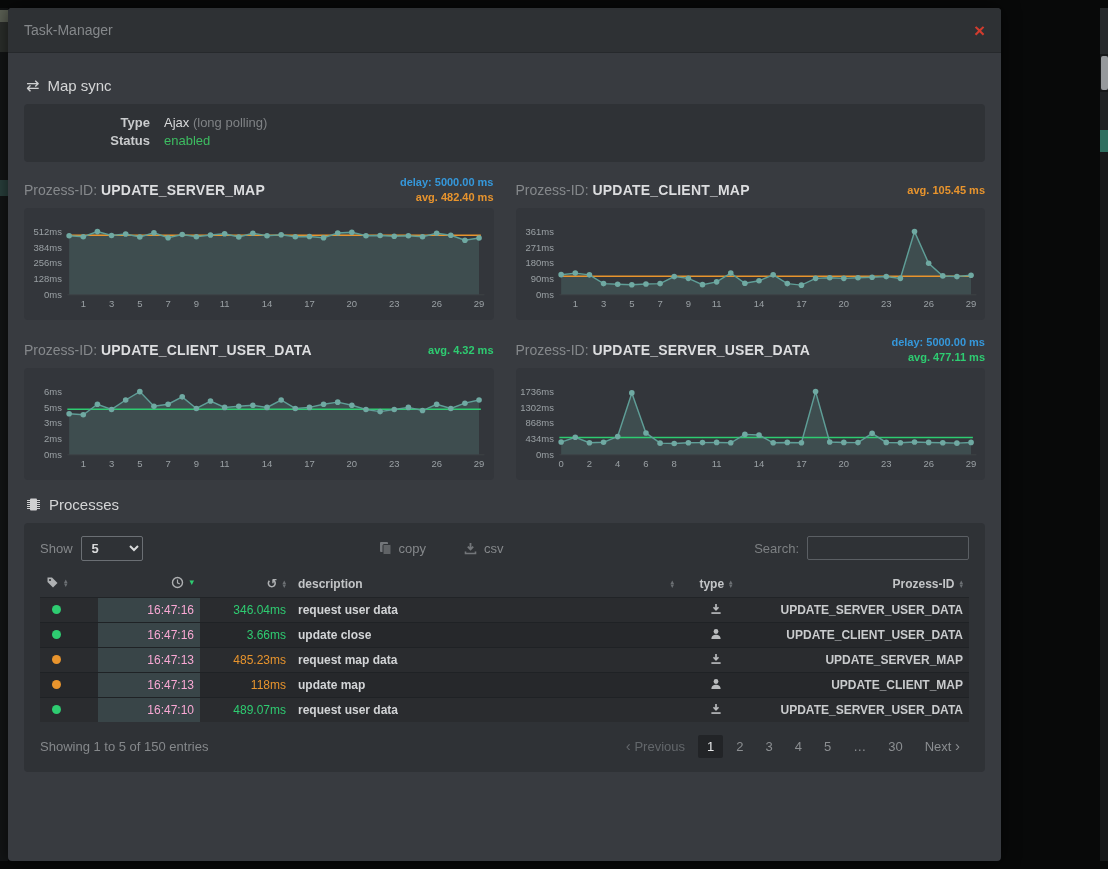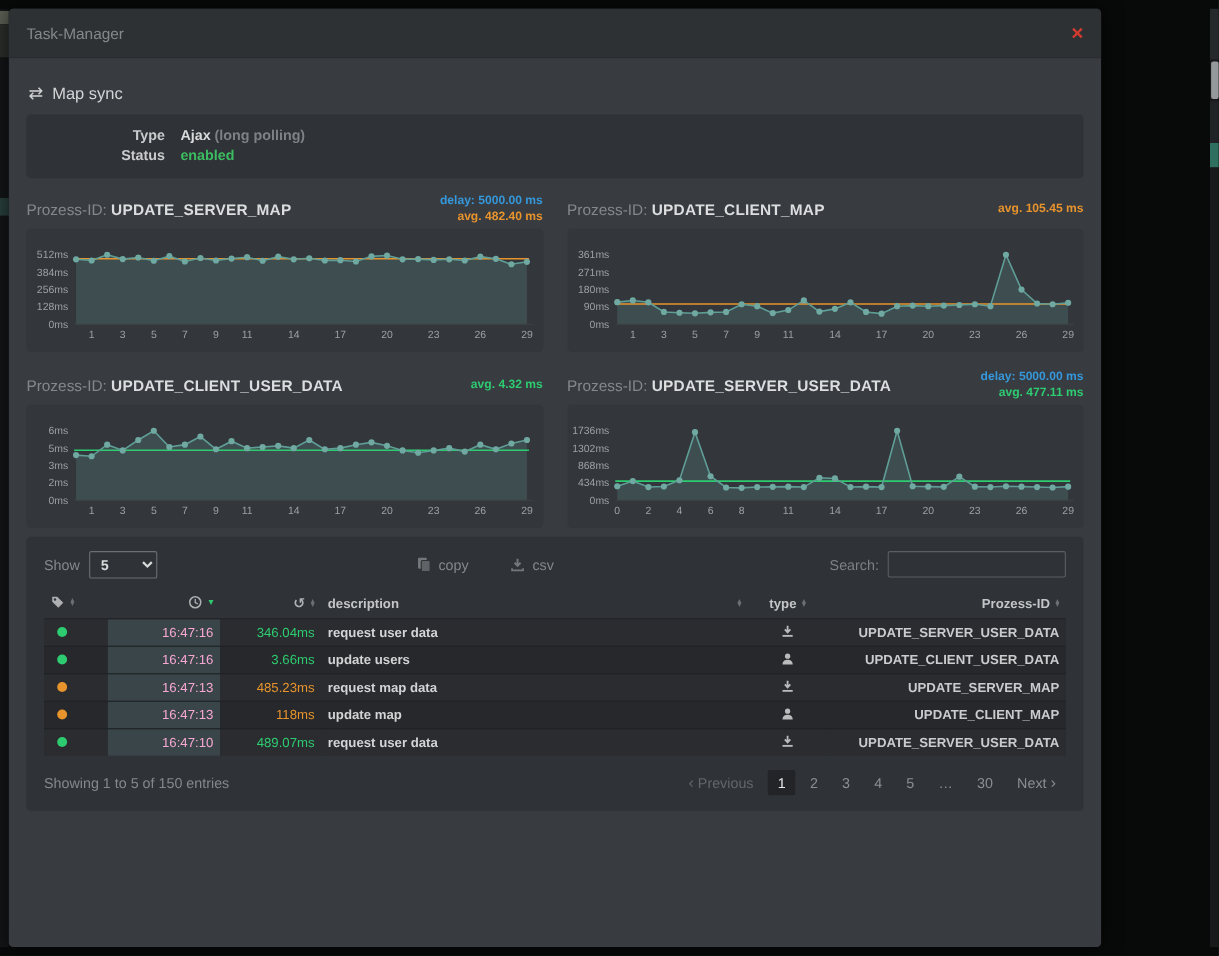--- a/index.html
+++ b/index.html
@@ -41,21 +41,21 @@
     display:flex;align-items:center;gap:8px;color:#d4d5d6;font-size:15px;
     margin:10px 0 10px 2px;
   }
   .section-heading .glyph{color:#cfd0d1;font-size:16px;line-height:1;}
   
   .info-box{
     background:#2f3236;border-radius:4px;padding:10px 16px 12px 16px;margin-bottom:10px;
   }
   .info-row{display:flex;font-size:13px;line-height:18px;}
   .info-label{width:110px;text-align:right;font-weight:bold;color:#c9cbcd;padding-right:14px;}
-  .info-value{color:#bcbec0;font-weight:bold;}
+  .info-value{color:#bcbec0;}
   .info-value .primary{color:#d9dadb;}
   .info-value .muted{color:#7f8285;}
   .info-value.ok{color:#3dbd61;}
   
   .charts-grid{display:grid;grid-template-columns:1fr 1fr;column-gap:22px;row-gap:12px;margin-bottom:8px;}
   .chart-head{display:flex;align-items:center;justify-content:space-between;height:36px;}
   .chart-title{font-size:14px;}
   .chart-title .lbl{color:#85888b;}
   .chart-title .name{color:#dcdddf;font-weight:bold;letter-spacing:.2px;}
   .chart-badges{text-align:right;font-size:11px;font-weight:bold;line-height:15px;}
@@ -397,20 +397,40 @@
               <text x="316.13793103448273" y="100" text-anchor="middle" fill="#9aa0a4" font-size="10.5">17</text>
               <text x="363.1034482758621" y="100" text-anchor="middle" fill="#9aa0a4" font-size="10.5">20</text>
               <text x="410.0689655172414" y="100" text-anchor="middle" fill="#9aa0a4" font-size="10.5">23</text>
               <text x="457.0344827586207" y="100" text-anchor="middle" fill="#9aa0a4" font-size="10.5">26</text>
               <text x="504" y="100" text-anchor="middle" fill="#9aa0a4" font-size="10.5">29</text>
             </svg>
           </div>
         </div>
       </div>
 
+    <div class="section-heading" style="margin-top:16px;">
+      <span class="glyph" style="display:inline-flex;">
+        <svg width="15" height="15" viewBox="0 0 15 15">
+          <g stroke="#cfd0d1" stroke-width="1">
+            <line x1="1" y1="3.5" x2="4" y2="3.5"></line>
+              <line x1="1" y1="5.5" x2="4" y2="5.5"></line>
+              <line x1="1" y1="7.5" x2="4" y2="7.5"></line>
+              <line x1="1" y1="9.5" x2="4" y2="9.5"></line>
+              <line x1="1" y1="11.5" x2="4" y2="11.5"></line>
+            <line x1="11" y1="3.5" x2="14" y2="3.5"></line>
+              <line x1="11" y1="5.5" x2="14" y2="5.5"></line>
+              <line x1="11" y1="7.5" x2="14" y2="7.5"></line>
+              <line x1="11" y1="9.5" x2="14" y2="9.5"></line>
+              <line x1="11" y1="11.5" x2="14" y2="11.5"></line>
+          </g>
+          <rect x="4" y="1.5" width="7" height="12" rx="1" fill="#cfd0d1"></rect>
+        </svg>
+      </span>
+      <span>Processes</span>
+    </div>
 
     <div class="table-card">
 
       <div class="table-toolbar">
         <div class="show-wrap">
           <span>Show</span>
           <select class="show-select">
             <option>5</option>
           </select>
         </div>
@@ -515,21 +535,21 @@
               <td class="c-type"><span><svg width="12" height="12" viewBox="0 0 13 13">
                     <path d="M6.5 1 L6.5 7 M3.8 4.6 L6.5 7.4 L9.2 4.6" stroke="#b9bbbd" stroke-width="1.8" fill="none"></path>
                     <rect x="1.5" y="10" width="10" height="1.8" fill="#b9bbbd"></rect>
                   </svg></span></td>
               <td class="c-pid">UPDATE_SERVER_USER_DATA</td>
             </tr>
             <tr class="r-even">
               <td class="c-status"><span class="dot green"></span></td>
               <td class="c-time">16:47:16</td>
               <td class="c-dur"><span class="dur green">3.66ms</span></td>
-              <td class="c-desc">update users</td>
+              <td class="c-desc">update close</td>
               <td class="c-type"><span><svg width="12" height="12" viewBox="0 0 13 13">
                     <circle cx="6.5" cy="3.8" r="2.6" fill="#b9bbbd"></circle>
                     <path d="M1.5 12 C1.5 8.8 4 7.4 6.5 7.4 C9 7.4 11.5 8.8 11.5 12 Z" fill="#b9bbbd"></path>
                   </svg></span></td>
               <td class="c-pid">UPDATE_CLIENT_USER_DATA</td>
             </tr>
             <tr class="r-odd">
               <td class="c-status"><span class="dot orange"></span></td>
               <td class="c-time">16:47:13</td>
               <td class="c-dur"><span class="dur orange">485.23ms</span></td>

